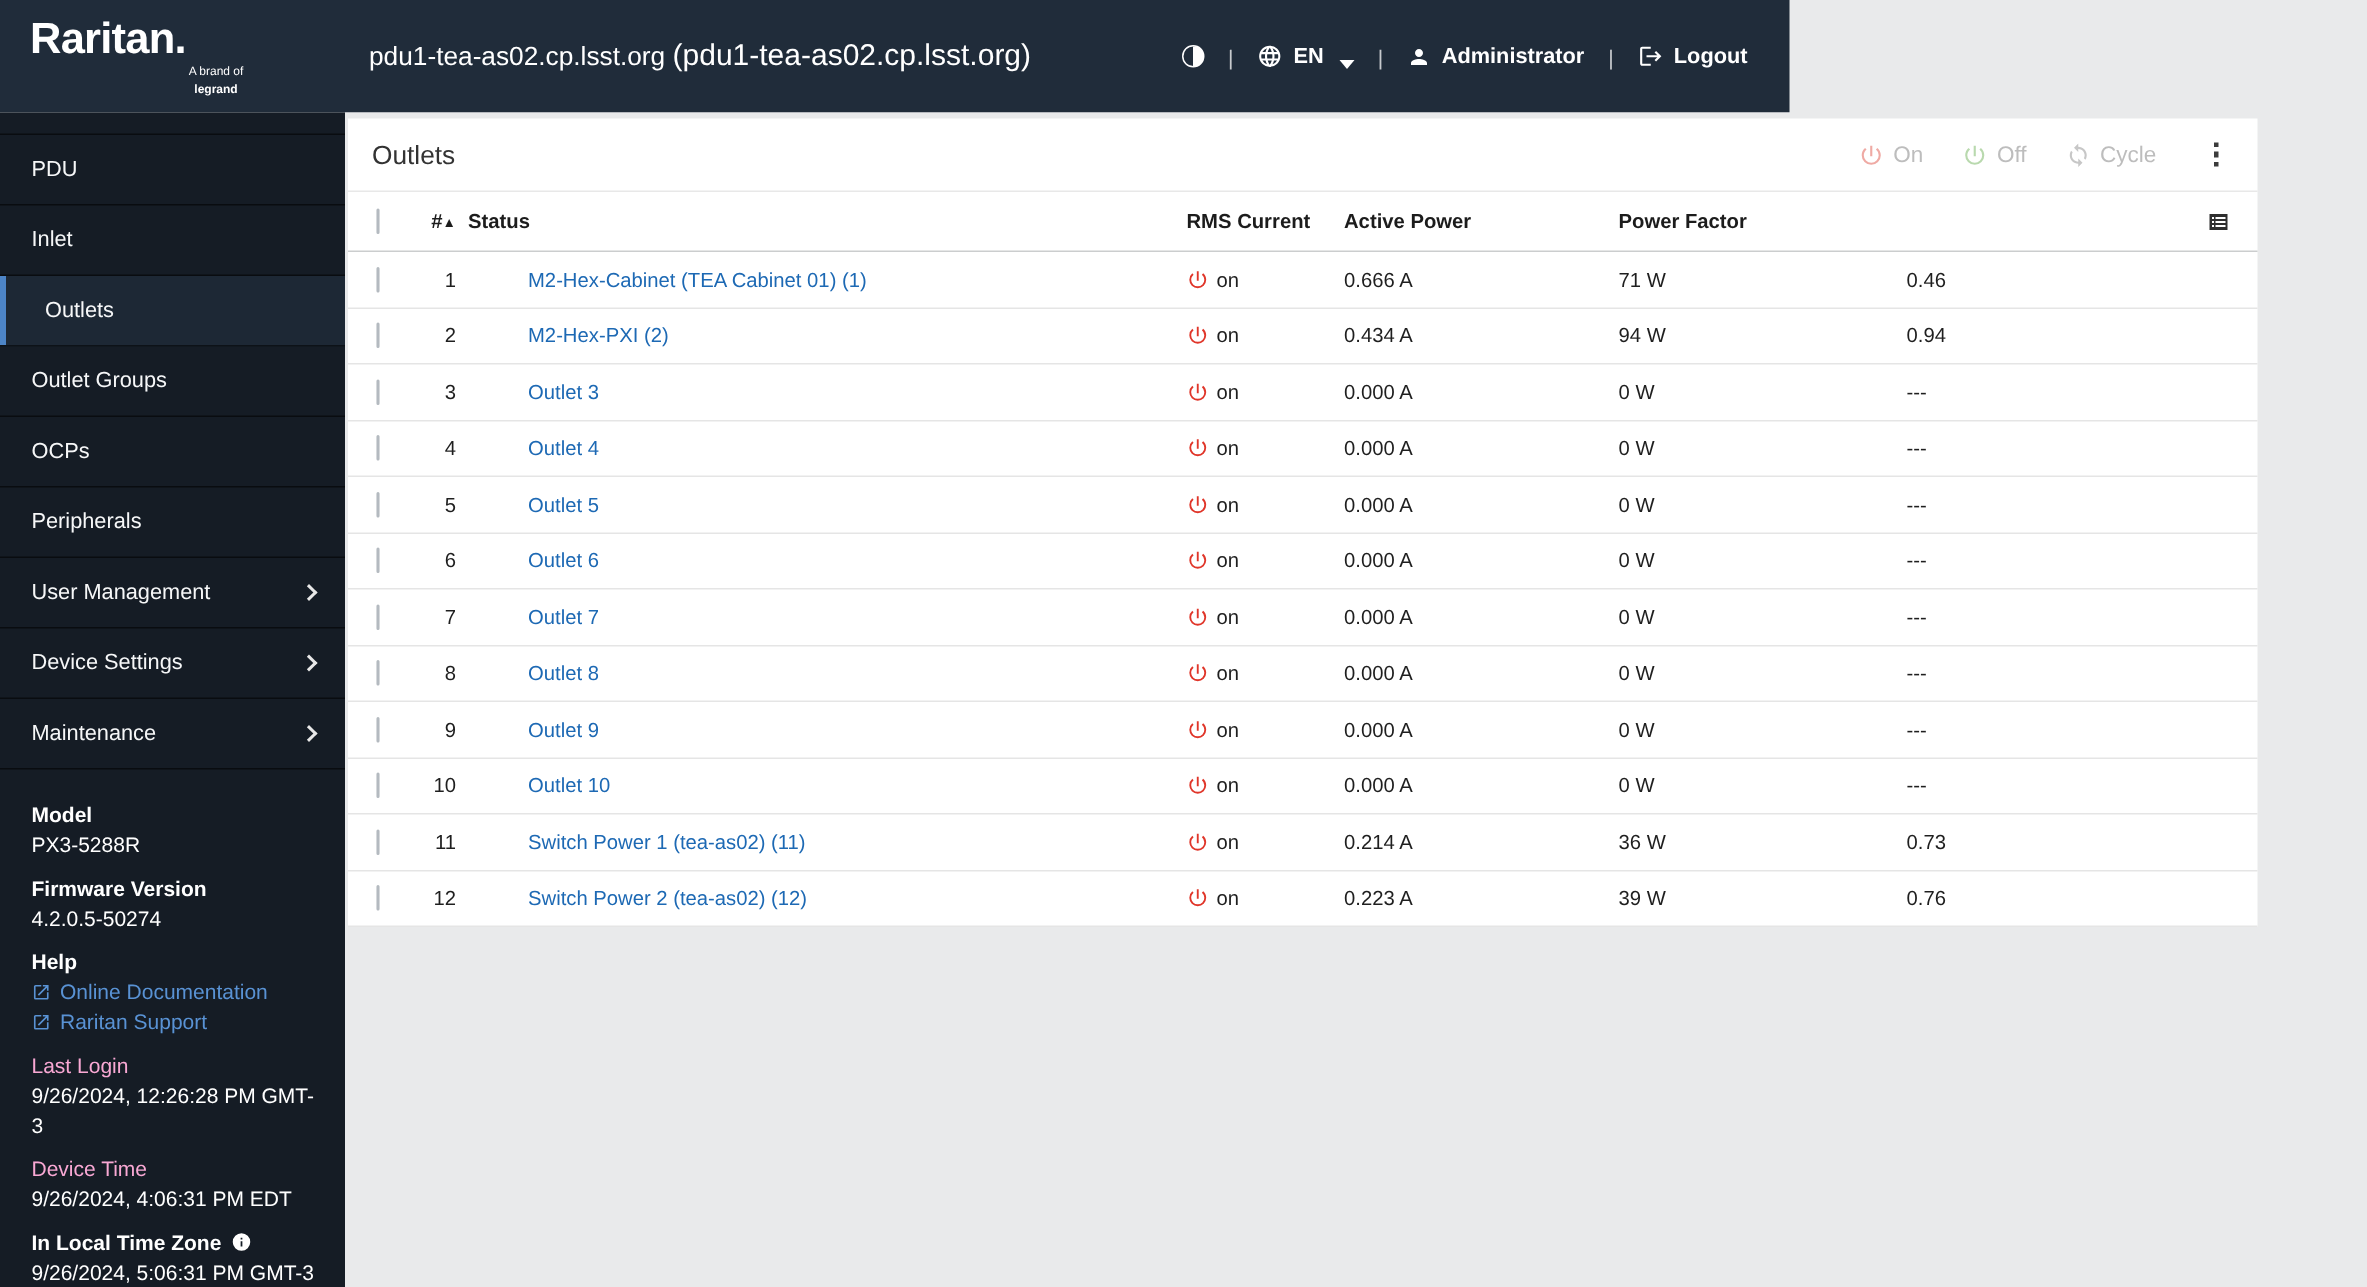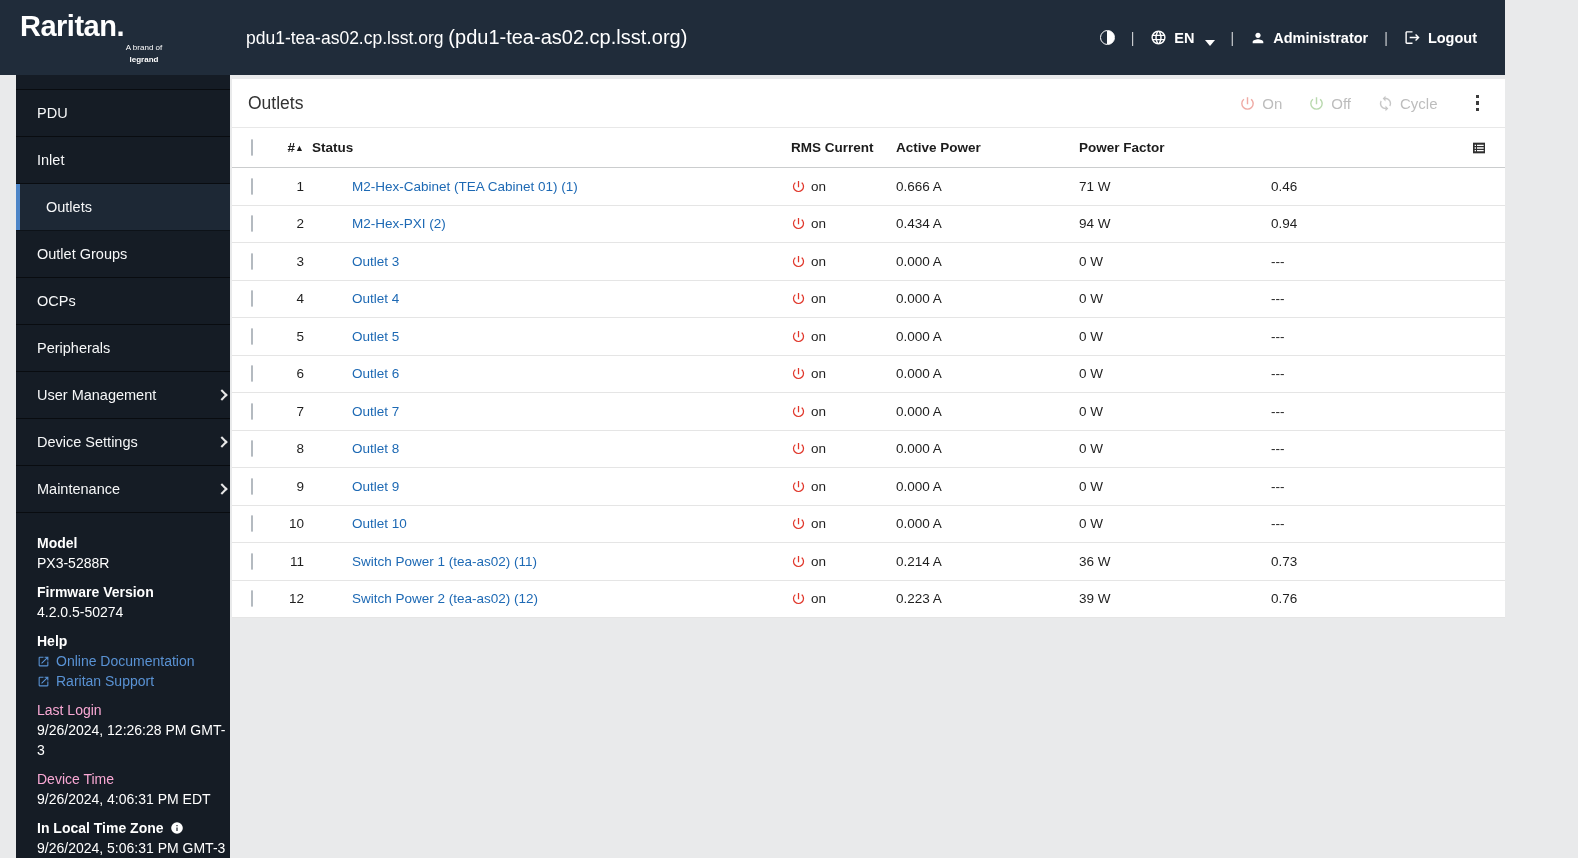--- a/index.html
+++ b/index.html
@@ -1,39 +1,39 @@
 <!DOCTYPE html>
 <html><head>
 <meta charset="utf-8">
 <style>
   * { margin:0; padding:0; box-sizing:border-box; }
   html,body { width:1578px; height:858px; overflow:hidden; }
   body { background:#e9eaeb; font-family:"Liberation Sans", sans-serif; position:relative; }
 
   
-  .topbar { position:absolute; left:0; top:0; width:1505px; height:75px; background:#202c3a;
+  .topbar { position:absolute; left:0; top:0; width:1193px; height:75px; background:#202c3a;
             display:flex; align-items:center; }
   .logo-block { width:230px; padding-left:20px; }
   .logo-name { color:#fff; font-weight:bold; font-size:29px; letter-spacing:-0.5px; line-height:30px; }
   .logo-tagline { color:#fff; font-size:8px; margin-top:2px; padding-left:38px; display:flex; gap:3px; align-items:center;flex-direction:column; }
   .logo-tagline .lg-mark { font-weight:bold; }
   .page-host { color:#fff; font-size:17.5px; font-weight:500; margin-left:16px; white-space:nowrap; }
   .page-host .paren { font-weight:400; font-size:20px; }
   .top-controls { margin-left:auto; margin-right:28px; display:flex; align-items:center; gap:14px;
                   color:#fff; font-size:14.5px; }
   .top-controls svg { display:block; }
   .tc-sep { color:rgba(255,255,255,.75); font-size:14px; padding:0 2px; }
   .tc-item { display:flex; align-items:flex-end; gap:7px; cursor:pointer;font-weight:bold; }
   .theme-circle { width:15px; height:15px; border:1.5px solid #fff; border-radius:50%;
                   background:linear-gradient(90deg, transparent 50%, #fff 50%); }
   .caret-down { width:0; height:0; border-left:5px solid transparent; border-right:5px solid transparent;
                 border-top:6px solid #fff; margin-left:3px; }
 
   
-  .sidebar { position:absolute; left:16px; top:75px; width:230px; height:783px; background:#151c25; }
+  .sidebar { position:absolute; left:0; top:75px; width:230px; height:783px; background:#151c25; }
   .nav-spacer { height:15px; border-bottom:1px solid rgba(0,0,0,.55); }
   .nav-item { position:relative; height:47px; display:flex; align-items:center; padding-left:21px;
               color:#f6f7f8; font-size:14.5px; border-bottom:1px solid rgba(0,0,0,.55); cursor:pointer; }
   .nav-item.active { background:#1d2835; box-shadow:inset 4px 0 0 #4d85c7; padding-left:30px; }
   .nav-item .chevron { display:none; margin-left:auto; margin-right:20px; width:8px; height:8px;
               border-top:2.5px solid #e8e8e8; border-right:2.5px solid #e8e8e8; transform:rotate(45deg); }
   .nav-item.expandable .chevron { display:block; }
 
   .device-info { padding:20px 18px 0 21px; color:#fff; font-size:14px; line-height:20px; }
   .info-group { margin-bottom:9px; }

